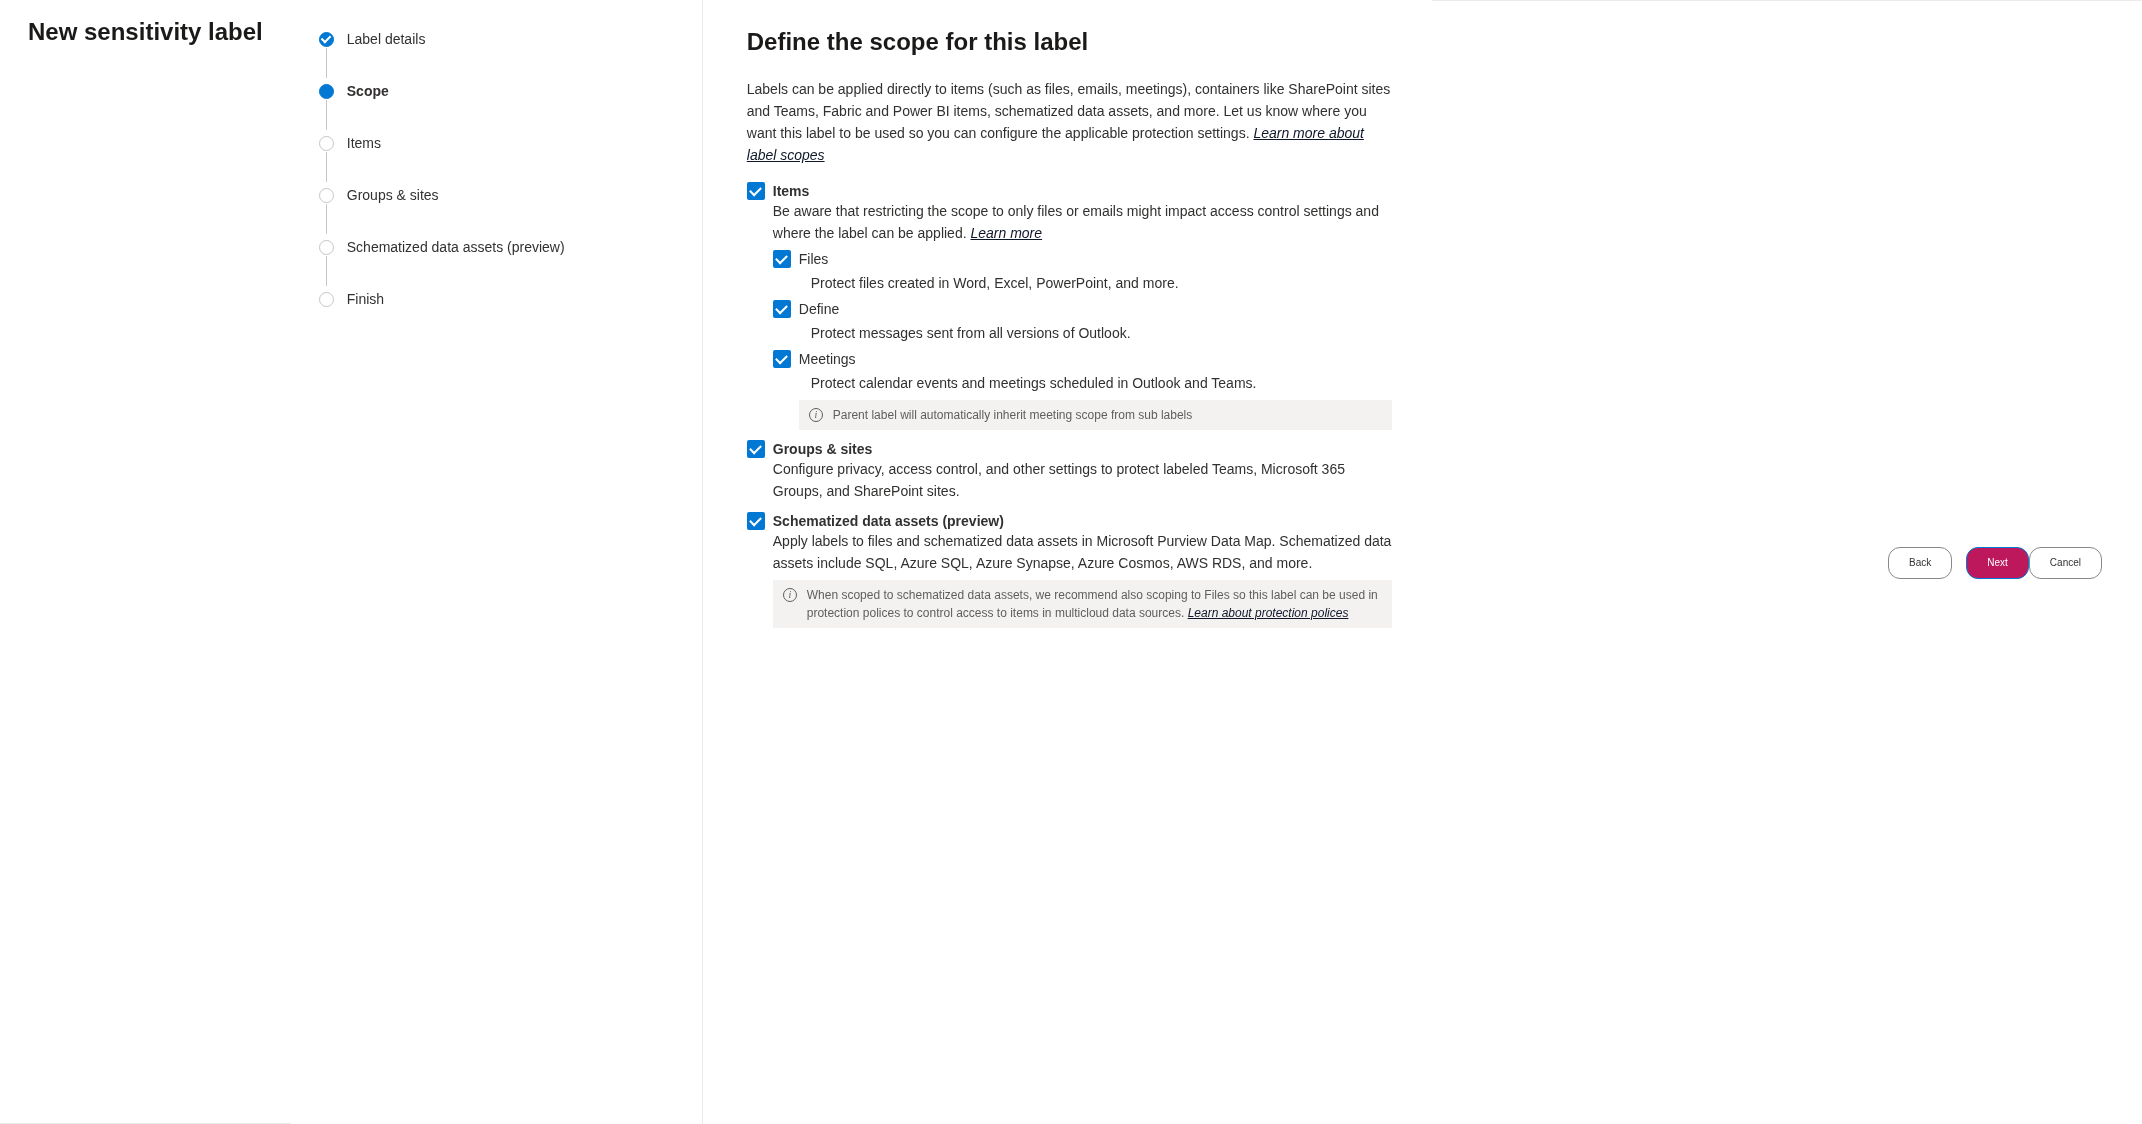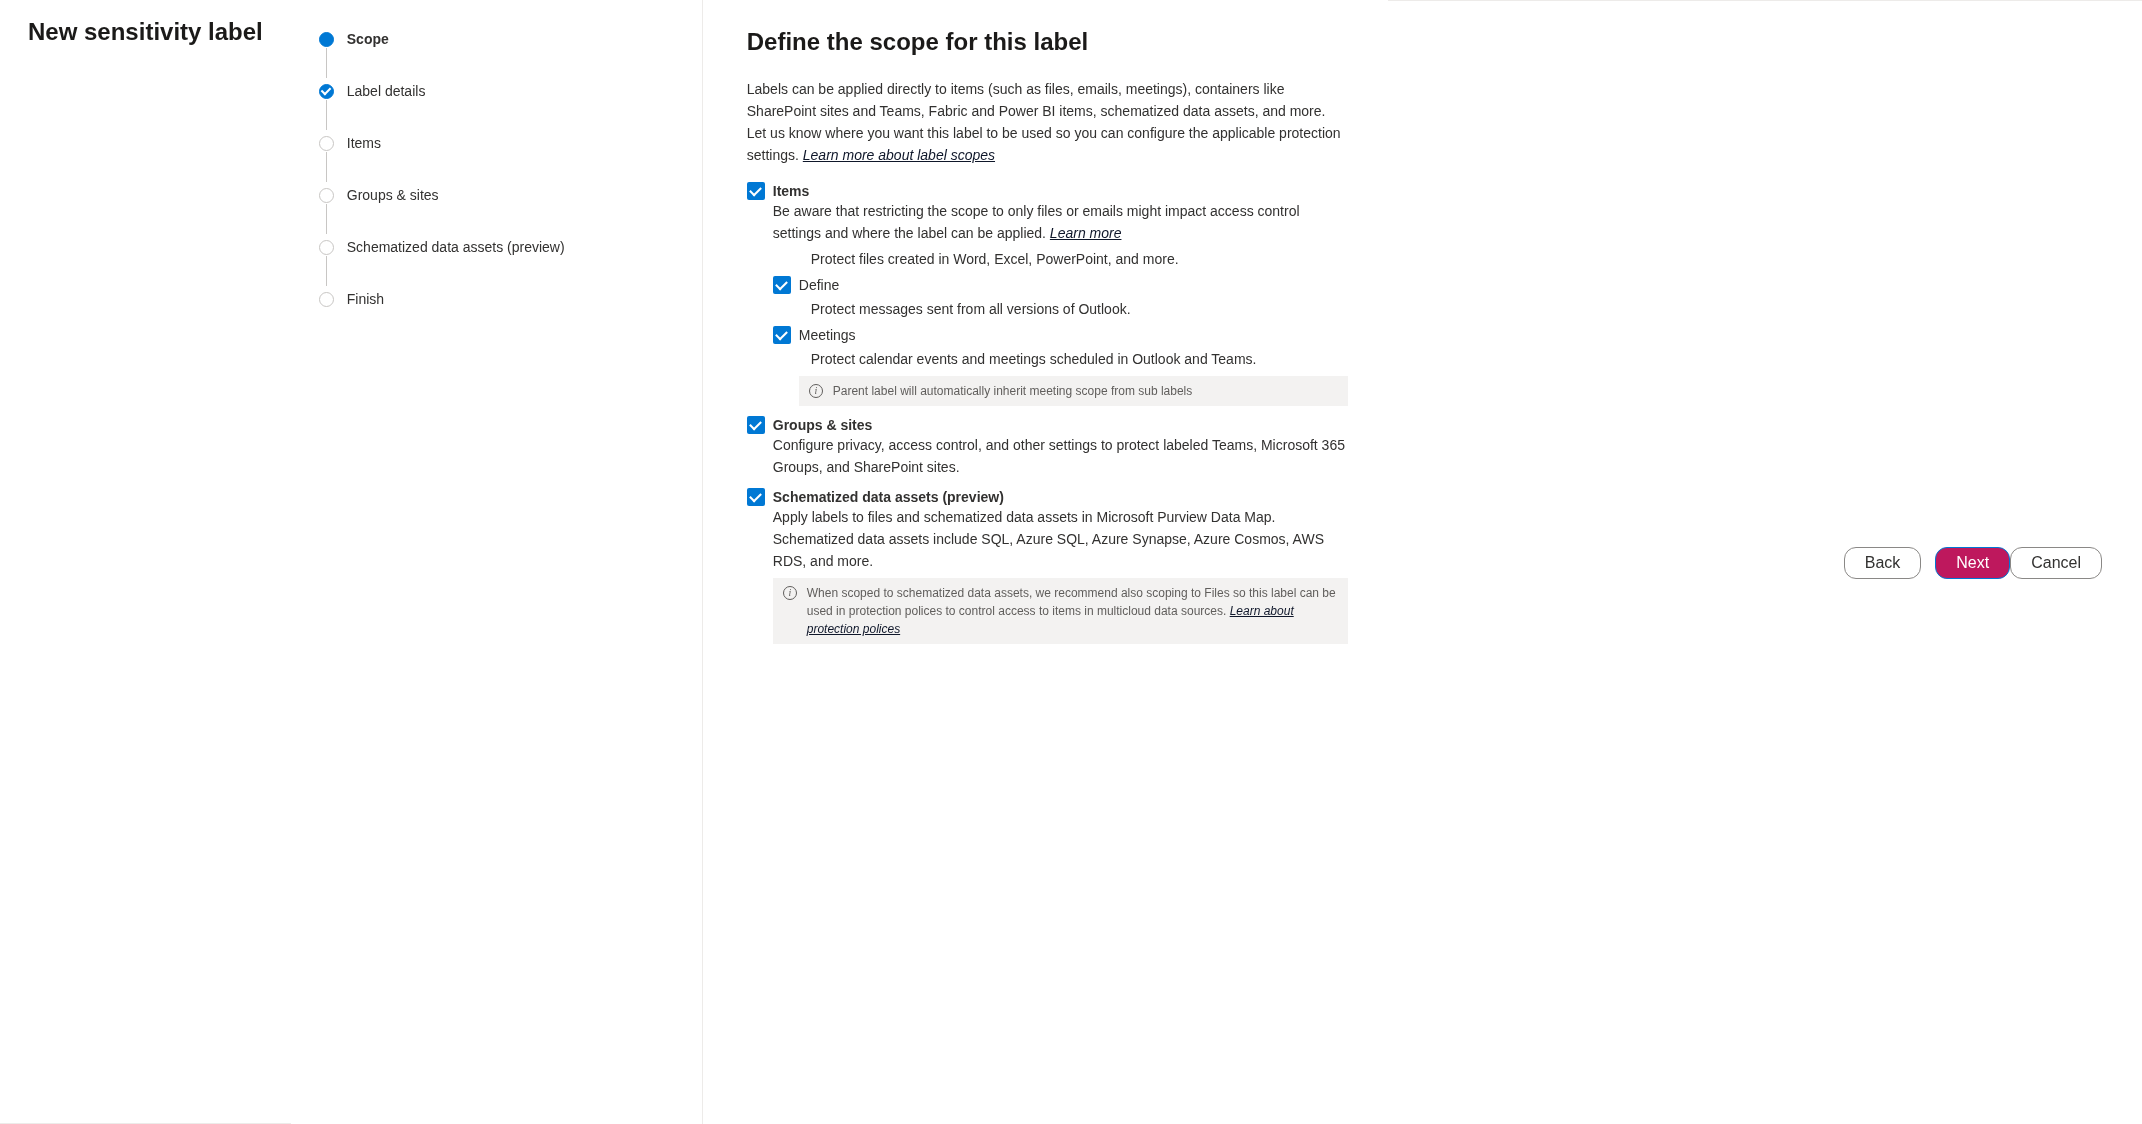--- a/index.html
+++ b/index.html
@@ -219,21 +219,21 @@
       color: #605e5c;
     }
     .footer {
       border-top: 1px solid #edebe9;
       padding: 14px 40px 14px 456px;
       display: flex;
       align-items: center;
     }
     .btn {
       padding: 6px 20px;
-      font-size: 16px;
+      font-size: 10px;
       border-radius: 12px;
       cursor: pointer;
       border: 1px solid transparent;
       font-family: inherit;
       line-height: 18px;
     }
     .btn-secondary {
       background: #ffffff;
       border-color: #8a8886;
       color: #323130;
@@ -255,27 +255,27 @@
 <body>
 
 <div class="container">
   <div class="header">
     <h1>New sensitivity label</h1>
   </div>
 
   <div class="body">
     <nav class="sidebar">
       <ul class="step-list">
+        <li class="step-item completed">
+          <span class="step-indicator"></span>
+          <span class="step-label">Label details</span>
+        </li>
         <li class="step-item active">
           <span class="step-indicator"></span>
           <span class="step-label">Scope</span>
-        </li>
-        <li class="step-item completed">
-          <span class="step-indicator"></span>
-          <span class="step-label">Label details</span>
         </li>
         <li class="step-item">
           <span class="step-indicator"></span>
           <span class="step-label">Items</span>
         </li>
         <li class="step-item">
           <span class="step-indicator"></span>
           <span class="step-label">Groups &amp; sites</span>
         </li>
         <li class="step-item">
@@ -300,20 +300,24 @@
           <span class="checkbox"></span>
           <div class="option-content">
             <div class="option-label">Items</div>
             <div class="option-desc">
               <span>Be aware that restricting the scope to only files or emails might impact access control settings and where the label can be applied. </span><a class="link">Learn more</a>
             </div>
           </div>
         </div>
 
         <div class="sub-options">
+          <div class="sub-option-row">
+            <span class="checkbox"></span>
+            <span class="option-sublabel">Files</span>
+          </div>
           <div class="sub-option-desc">Protect files created in Word, Excel, PowerPoint, and more.</div>
 
           <div class="sub-option-row">
             <span class="checkbox"></span>
             <span class="option-sublabel">Define</span>
           </div>
           <div class="sub-option-desc">Protect messages sent from all versions of Outlook.</div>
 
           <div class="sub-option-row">
             <span class="checkbox"></span>

